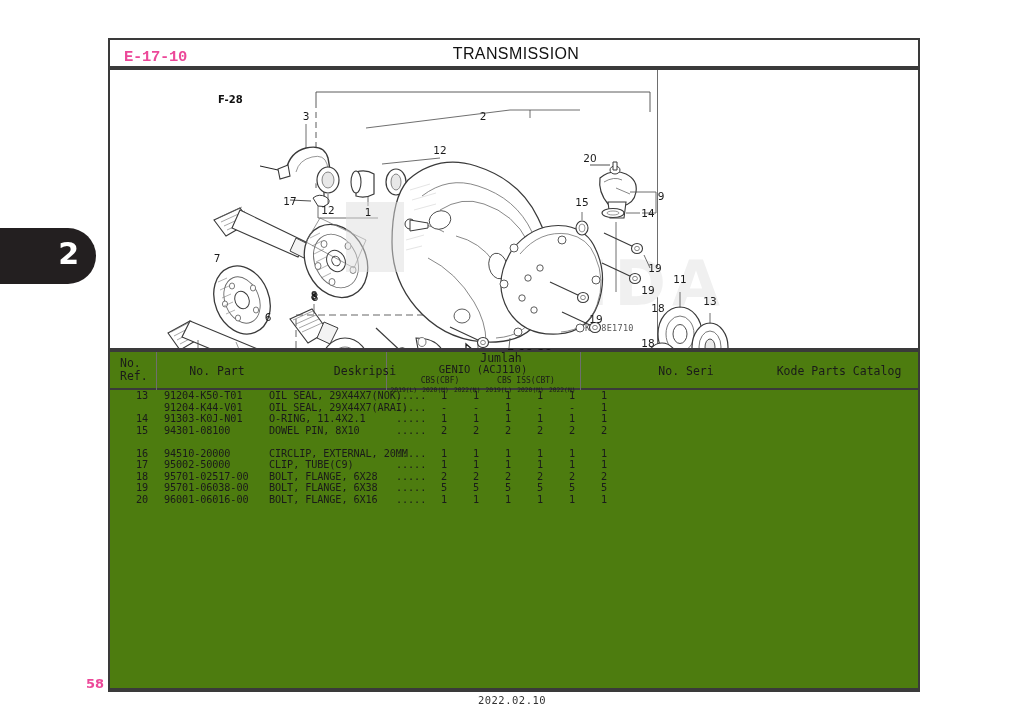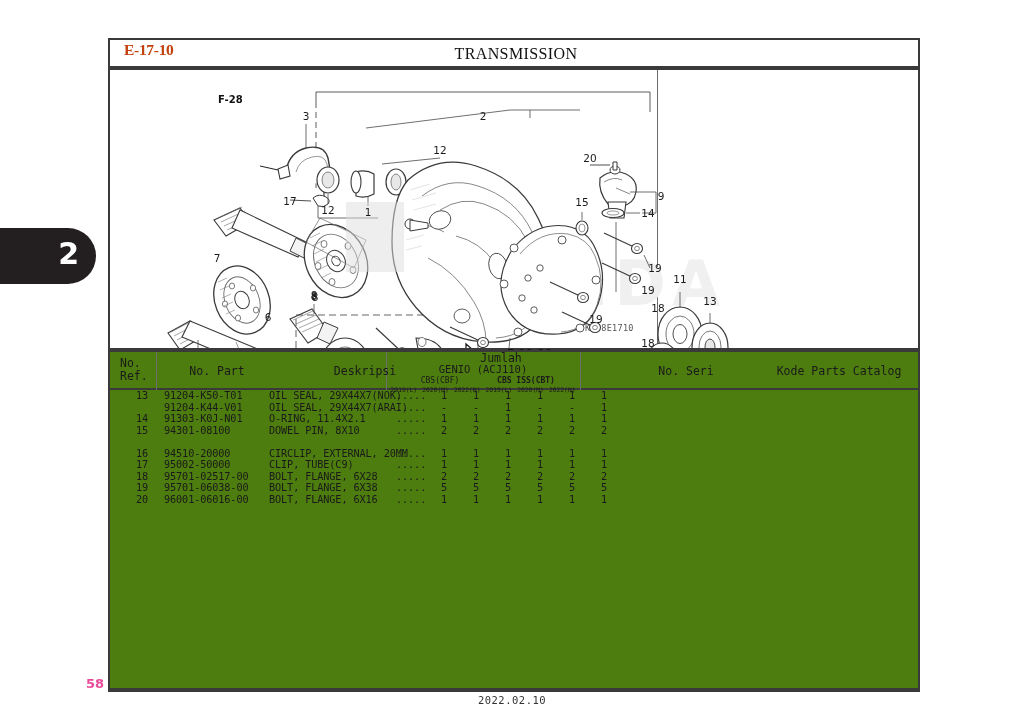--- a/index.html
+++ b/index.html
@@ -7,24 +7,24 @@
        font-family:"DejaVu Sans Mono",monospace;color:#1a1a1a;}
 
   
   #page{position:absolute;left:0;top:0;width:1024px;height:724px;}
 
   .frame{position:absolute;border:2px solid #3a3a3a;box-sizing:border-box;}
 
   
   #title-bar{left:108px;top:38px;width:812px;height:30px;
              border:2px solid #3a3a3a;box-sizing:border-box;background:#fff;}
-  #code-label{position:absolute;left:14px;top:1px;font-family:Liberation Serif, serif;
-              font-weight:bold;font-size:15.5px;letter-spacing:-0.3px;color:#c2410c;}
+  #code-label{position:absolute;left:14px;top:8px;font-family:Liberation Mono, monospace;
+              font-weight:bold;font-size:15.5px;letter-spacing:-0.3px;color:#ec4899;}
   #sheet-title{position:absolute;left:0;top:5px;width:812px;text-align:center;
-               font-family:Liberation Serif, serif;font-size:16px;color:#111;
+               font-family:Liberation Sans, sans-serif;font-size:16px;color:#111;
                letter-spacing:0.4px;}
 
   
   #diagram-box{left:108px;top:68px;width:812px;height:282px;
                border:2px solid #3a3a3a;box-sizing:border-box;background:#fff;}
   #diagram-divider{position:absolute;left:547px;top:0;width:0;height:278px;
                    border-left:1.3px solid #6e6e6e;}
   #dwg-code{position:absolute;left:475px;top:253px;font-size:8.5px;color:#555;
             letter-spacing:0.3px;}
 
@@ -439,21 +439,21 @@
         <div>Ref.</div>
       </div>
       <div class="hcell" id="h-nopart">No. Part</div>
       <div class="hcell" id="h-desk">Deskripsi</div>
 
       <div id="h-jumlah">
         <div class="j1">Jumlah</div>
         <div class="j2">GENIO (ACJ110)</div>
         <div class="j3">
           <span style="width:50%;text-align:center;">CBS(CBF)</span>
-          <span style="width:50%;font-weight:bold;">CBS ISS(CBT)</span>
+          <span style="width:50%;">CBS ISS(CBT)</span>
         </div>
         <div class="j4" id="year-row">
             <span style="width: 33.33%; text-align: center;">2019(L)</span>
             <span style="width: 33.33%; text-align: center;">2020(M)</span>
             <span style="width: 33.33%; text-align: center;">2022(N)</span>
             <span style="width: 33.33%; text-align: center;">2019(L)</span>
             <span style="width: 33.33%; text-align: center;">2020(M)</span>
             <span style="width: 33.33%; text-align: center;">2022(N)</span>
           </div>
       </div>

